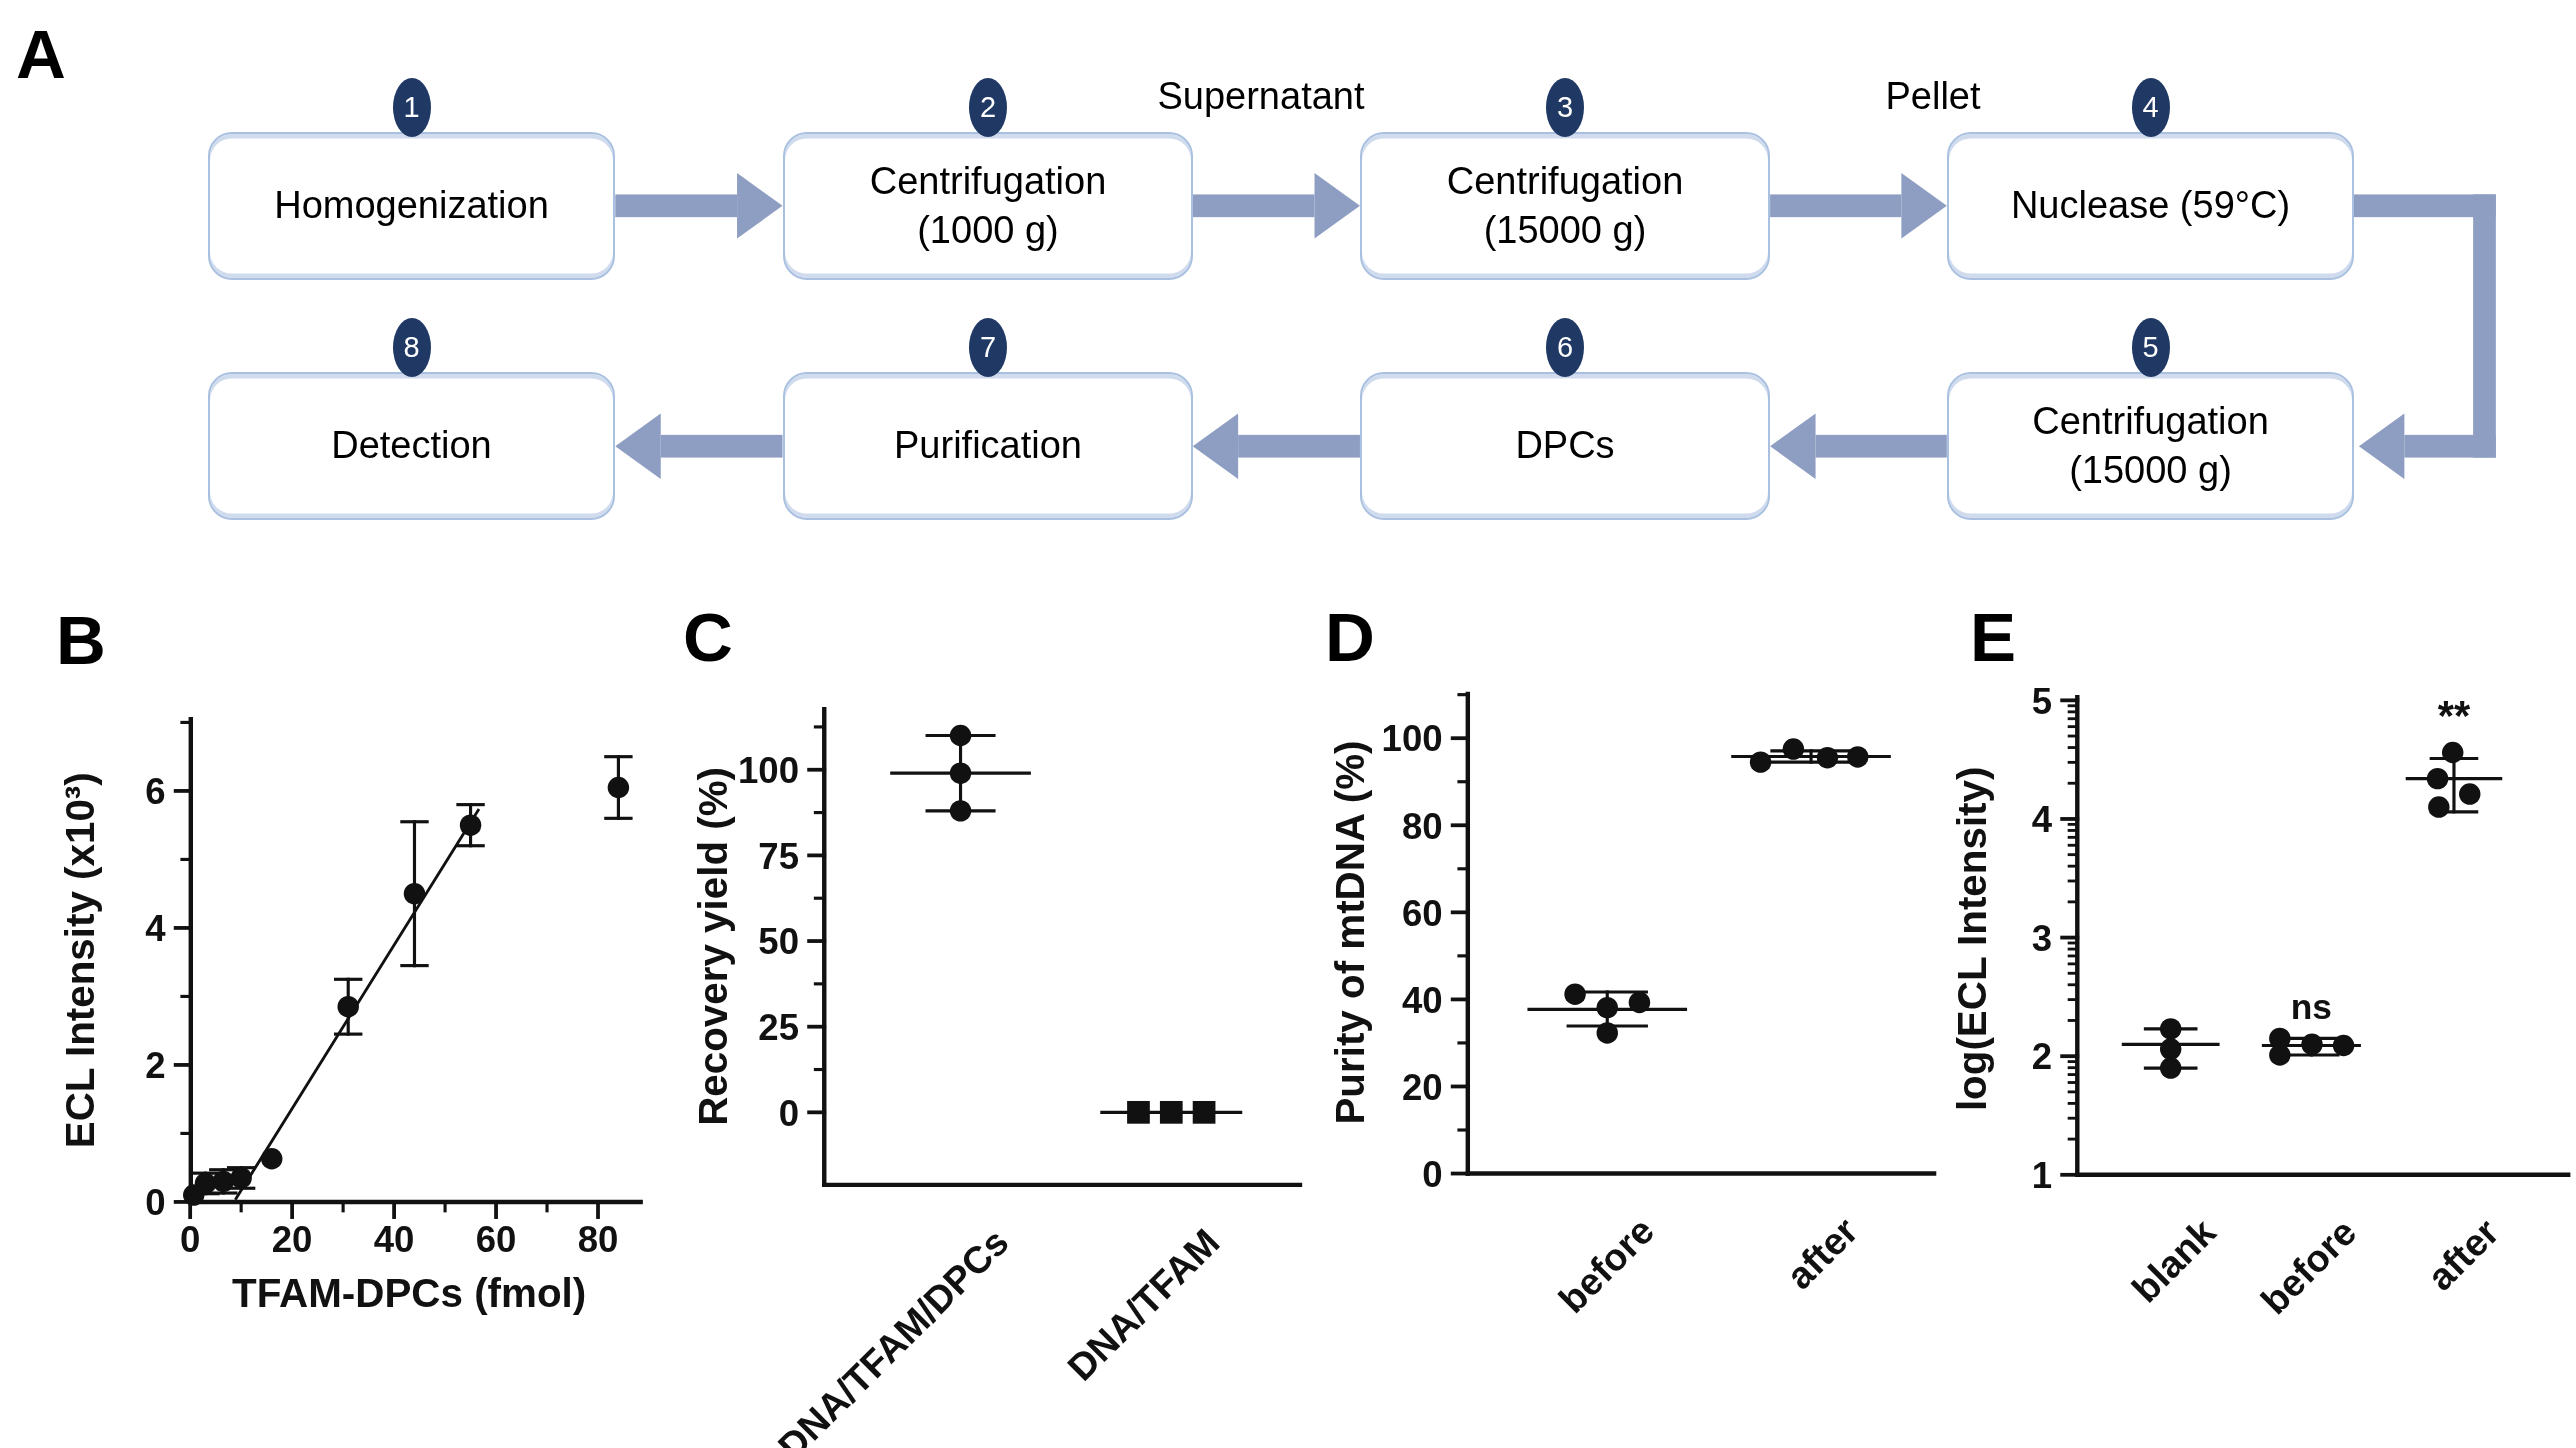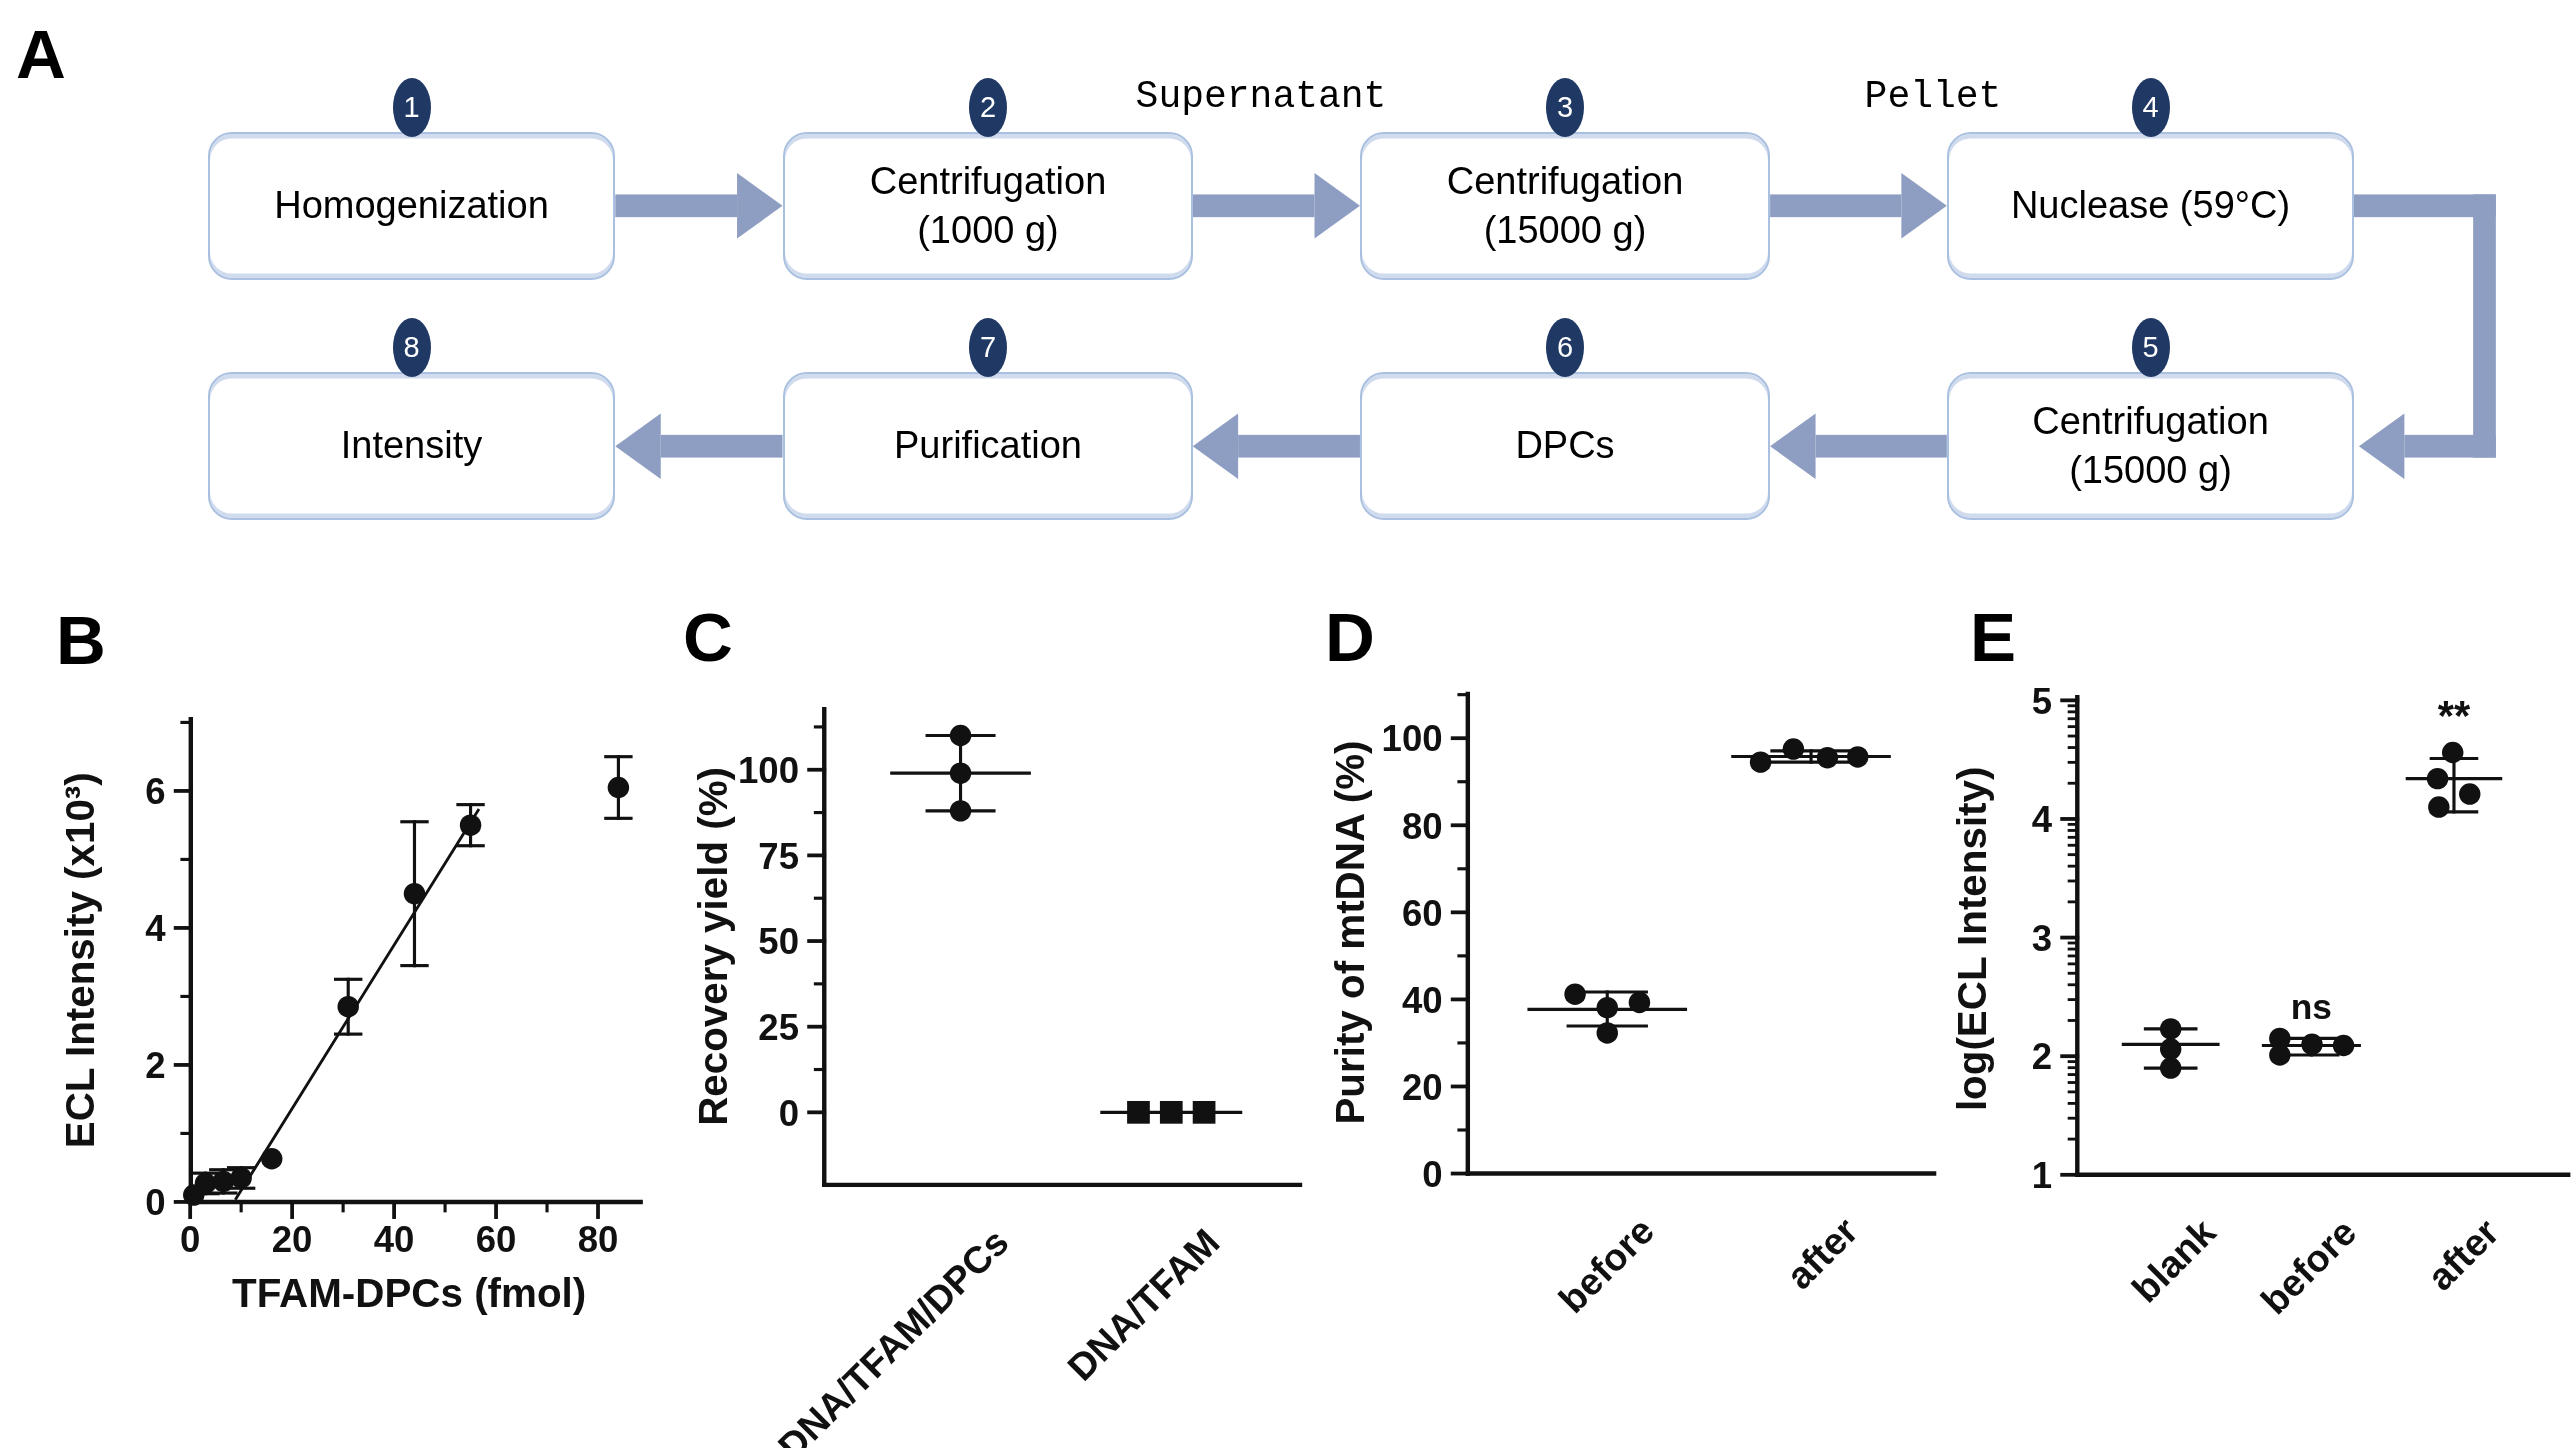--- a/index.html
+++ b/index.html
@@ -9,21 +9,21 @@
   
   .fbox{position:absolute;box-sizing:border-box;background:#fff;
         border:2.5px solid var(--box-border,#a9c0e0);border-radius:24px;
         box-shadow:inset 0 4.4px 0 rgba(169,192,224,.55), inset 0 -4.4px 0 rgba(169,192,224,.55);
         display:flex;flex-direction:column;align-items:center;justify-content:center;
         font-size:38px;line-height:1.3;text-align:center;color:#000;}
   .fbox .l2:empty{display:none;}
   .badge{position:absolute;top:-56px;left:50%;transform:translateX(-50%);
          width:38px;height:59px;border-radius:50%;background:var(--badge,#1f3864);
          color:var(--badge-text,#fff);font-size:29px;display:flex;align-items:center;justify-content:center;}
-  .flow-label{position:absolute;transform:translate(-50%,-50%);font-size:38px;color:#000;white-space:nowrap;font-family:Liberation Mono, monospace;}
+  .flow-label{position:absolute;transform:translate(-50%,-50%);font-size:38px;color:#000;white-space:nowrap;}
   svg.layer{position:absolute;left:0;top:0;}
   .arrow{fill:var(--arrow,#8e9ec2);stroke:none;}
   #charts text{font-family:"Liberation Sans",sans-serif;fill:#111;}
 </style>
 </head>
 <body>
 
 <div class="page">
 
   <span class="panel-letter" style="left:16px;top:20px">A</span>
@@ -94,21 +94,21 @@
     <span class="l1">DPCs</span>
 
   </div>
   <div class="fbox" style="left:783px;top:372px;width:410px;height:148px">
     <span class="badge">7</span>
     <span class="l1">Purification</span>
 
   </div>
   <div class="fbox" style="left:208px;top:372px;width:407px;height:148px">
     <span class="badge">8</span>
-    <span class="l1">Intensity</span>
+    <span class="l1">Detection</span>
 
   </div>
 
   <span class="panel-letter" style="left:56px;top:606px">B</span>
   <span class="panel-letter" style="left:683px;top:603px">C</span>
   <span class="panel-letter" style="left:1325px;top:603px">D</span>
   <span class="panel-letter" style="left:1970px;top:603px">E</span>
 
   <svg id="charts" class="layer" width="2576" height="1448" viewBox="0 0 4082 2295">
       <g>

